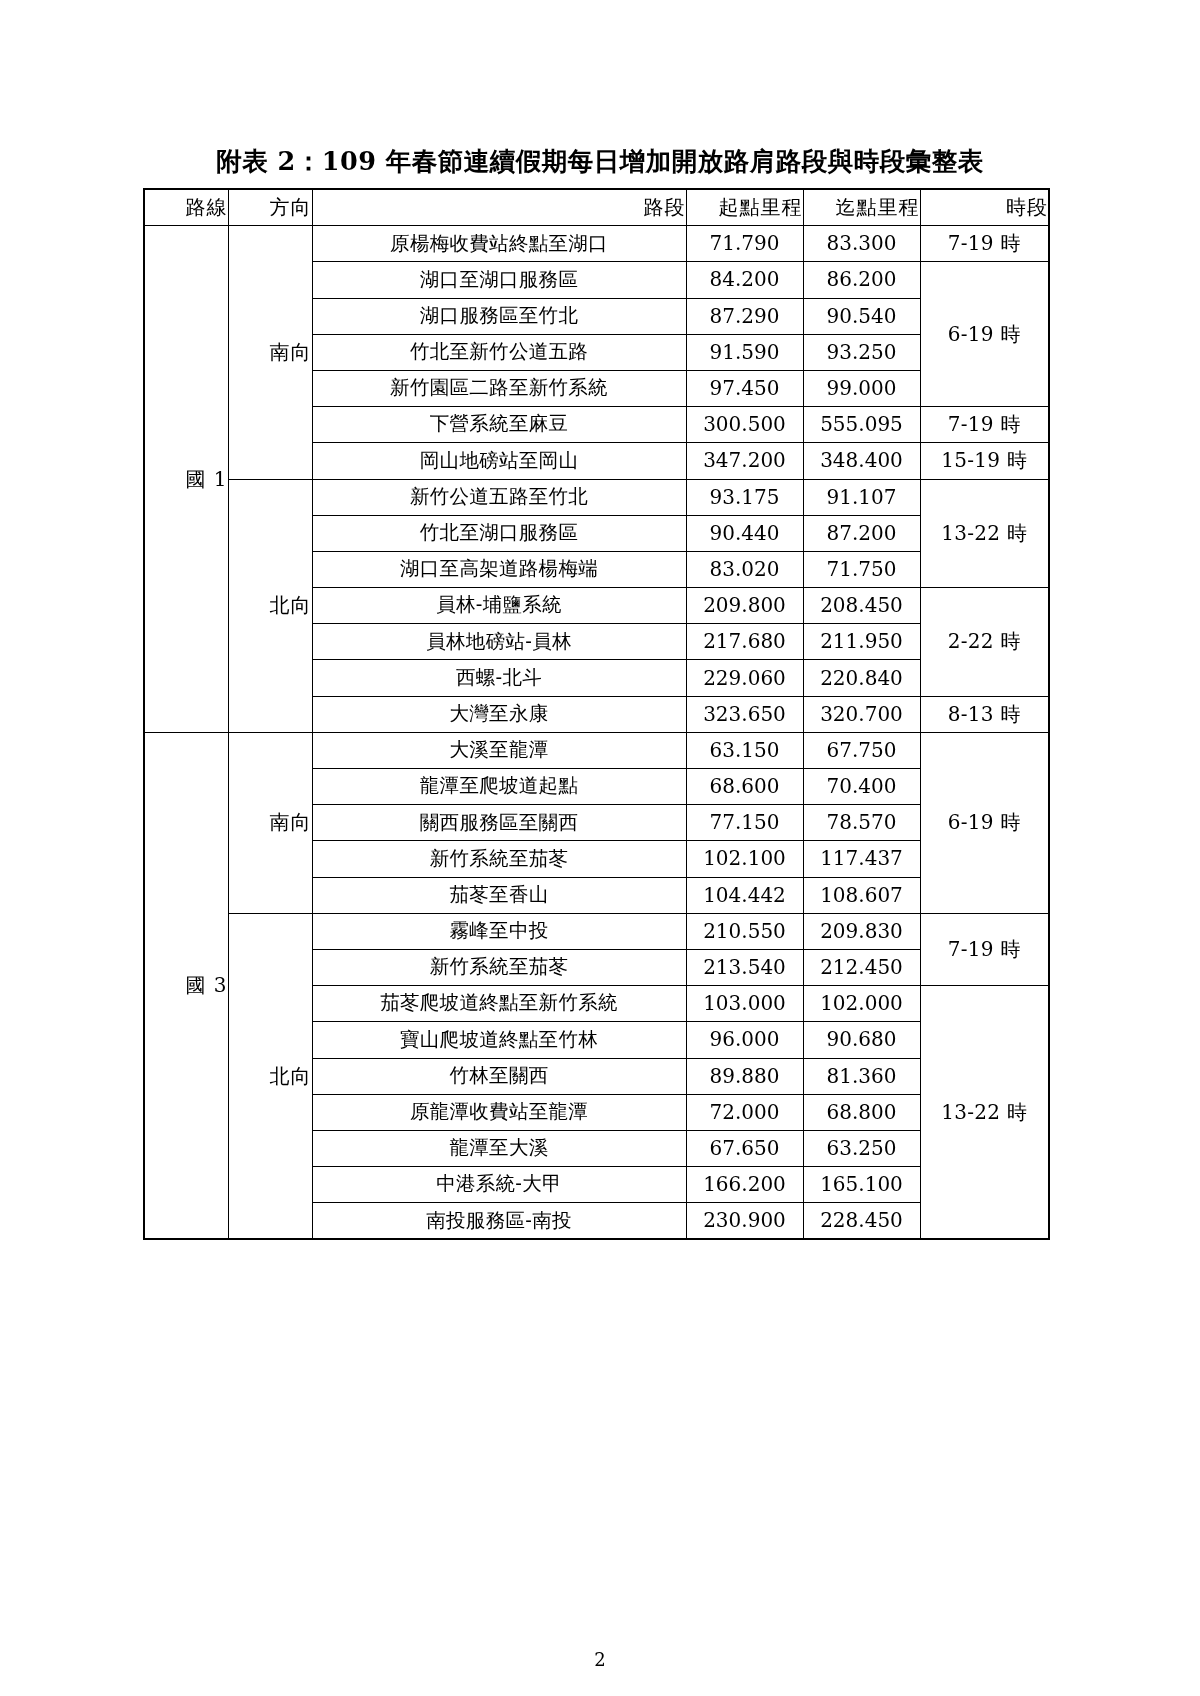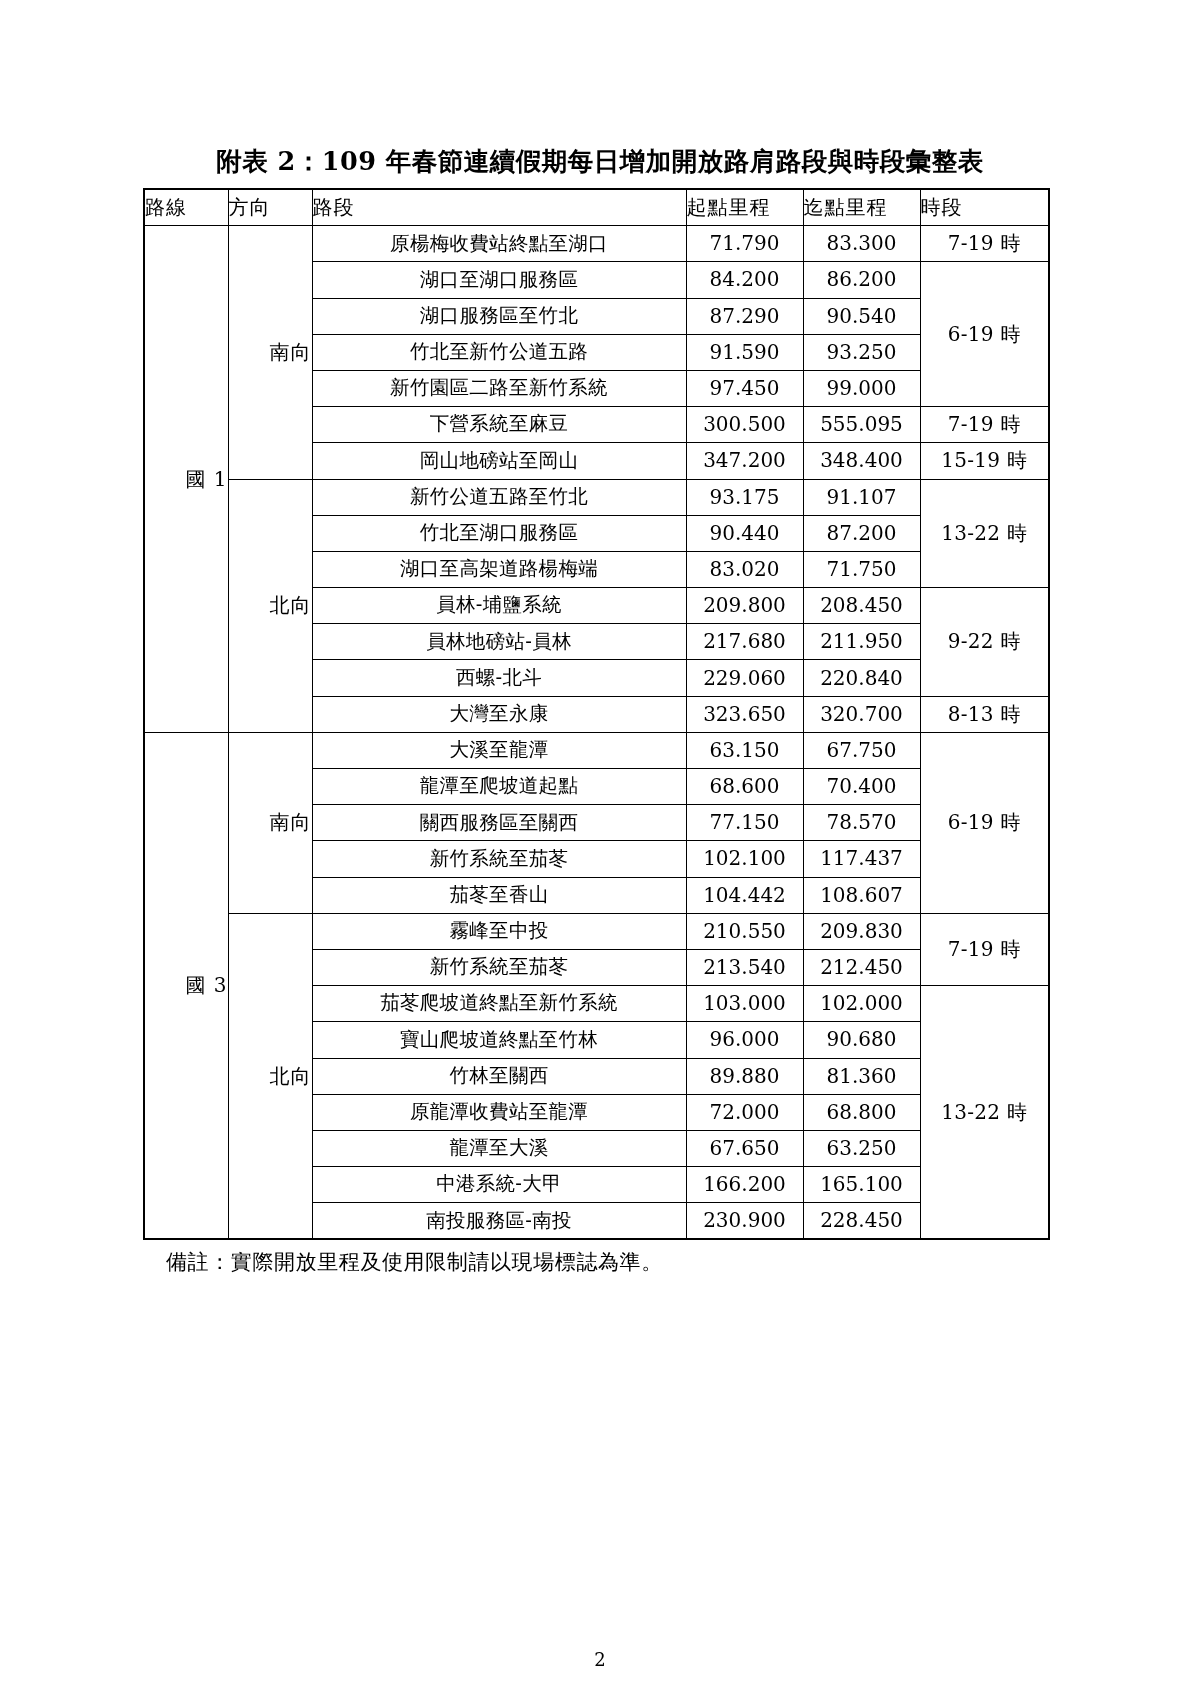--- a/index.html
+++ b/index.html
@@ -69,21 +69,21 @@
   }
 
   col.c-route  { width: 84px; }
   col.c-dir    { width: 84px; }
   col.c-seg    { width: 374px; }
   col.c-start  { width: 117px; }
   col.c-end    { width: 117px; }
   col.c-time   { width: 129px; }
 
   th.head {
-    text-align: left;
+    text-align: right;
     font-size: 20px;
     height: 36px;
     letter-spacing: 1px;
   }
 
   td.route,
   td.dir {
     text-align: right;
     letter-spacing: 1px;
     font-size: 20px;
@@ -210,21 +210,21 @@
           </tr>
           <tr>
             <td class="seg">湖口至高架道路楊梅端</td>
             <td class="num">83.020</td>
             <td class="num">71.750</td>
           </tr>
           <tr>
             <td class="seg">員林-埔鹽系統</td>
             <td class="num">209.800</td>
             <td class="num">208.450</td>
-            <td class="time" rowspan="3">9-22 時</td>
+            <td class="time" rowspan="3">2-22 時</td>
           </tr>
           <tr>
             <td class="seg">員林地磅站-員林</td>
             <td class="num">217.680</td>
             <td class="num">211.950</td>
           </tr>
           <tr>
             <td class="seg">西螺-北斗</td>
             <td class="num">229.060</td>
             <td class="num">220.840</td>
@@ -308,17 +308,16 @@
           </tr>
           <tr>
             <td class="seg">南投服務區-南投</td>
             <td class="num">230.900</td>
             <td class="num">228.450</td>
           </tr>
         </tbody>
     </table>
   </div>
 
-  <div class="remark">備註：實際開放里程及使用限制請以現場標誌為準。</div>
 
   <div class="page-number">2</div>
 
 </div>
 
 </body></html>

